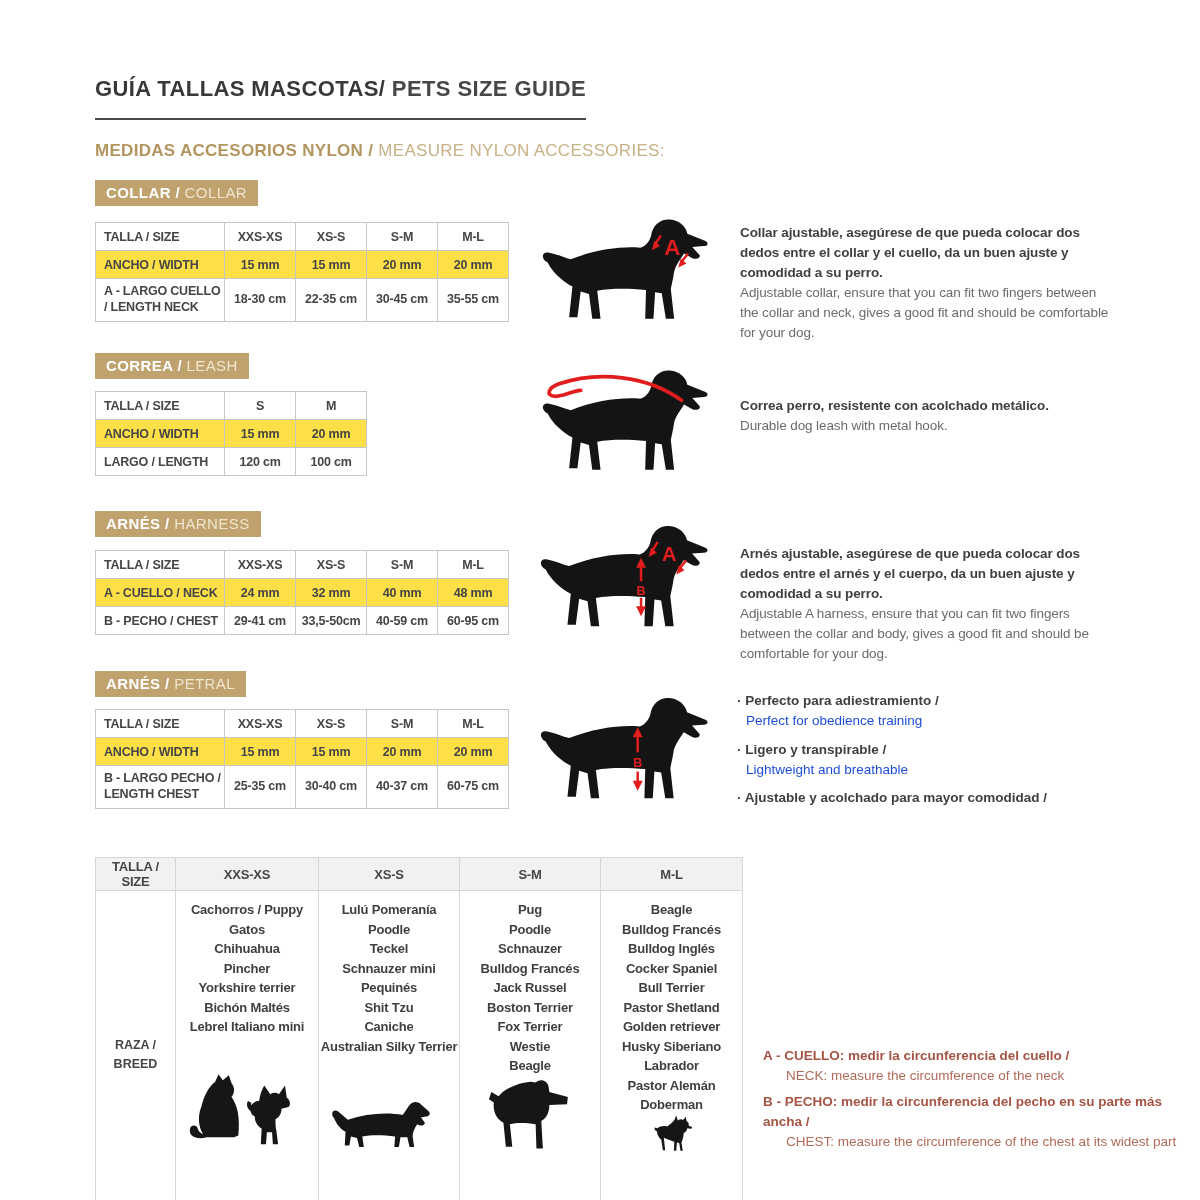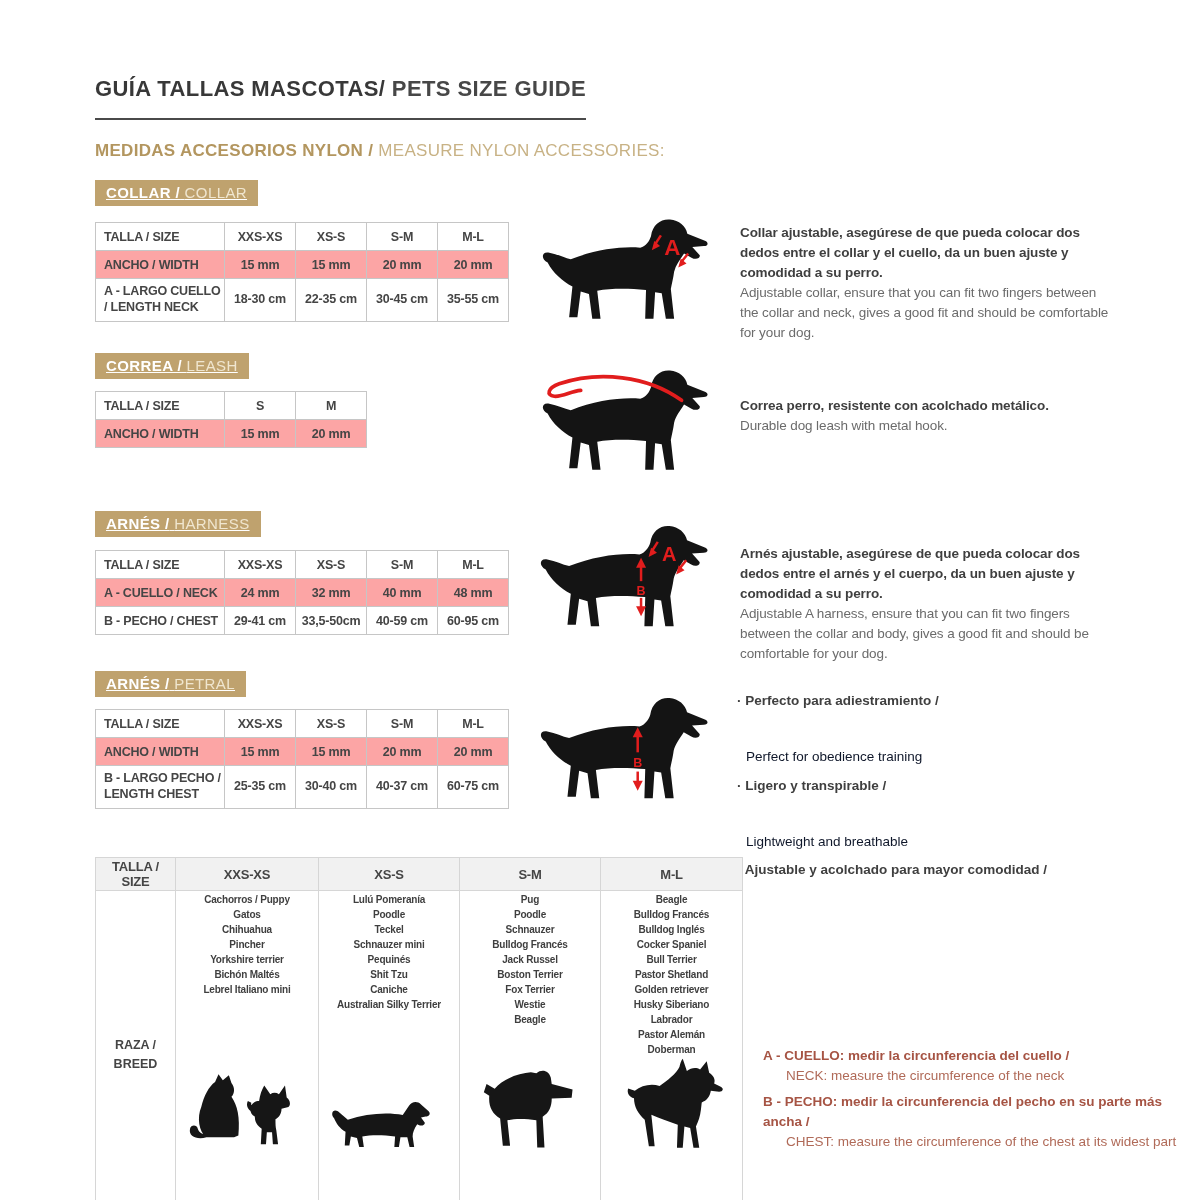--- a/index.html
+++ b/index.html
@@ -10,51 +10,51 @@
   
   .title{left:95px;top:76px;font-size:22px;font-weight:bold;letter-spacing:.4px;color:#383838;
          border-bottom:2px solid #4a4a4a;padding-bottom:16px;white-space:nowrap;}
   .title .en{font-weight:600;color:#474747;}
 
   .subtitle{left:95px;top:141px;font-size:17px;font-weight:bold;letter-spacing:.3px;color:#b3965f;white-space:nowrap;}
   .subtitle .en{font-weight:normal;color:#c8b285;}
 
   
   .badge{background:#bfa26e;color:#fff;font-size:15px;font-weight:bold;letter-spacing:.4px;
-         padding:4px 11px 5px 11px;display:inline-block;white-space:nowrap;text-decoration:underline;}
+         padding:4px 11px 5px 11px;display:inline-block;white-space:nowrap;}
   .badge .en{font-weight:normal;color:#f0e6cf;}
 
   
   table.tbl{border-collapse:collapse;table-layout:fixed;background:#fff;}
   table.tbl td{border:1px solid #c6c6c6;font-size:12.5px;font-weight:bold;color:#454545;
                text-align:center;height:27px;padding:0 2px;letter-spacing:-0.2px;}
   table.tbl td.lbl{text-align:left;padding-left:8px;width:118px;}
   table.tbl td.c{width:66px;}
-  table.tbl tr.gray td{background:#fca5a5;}
+  table.tbl tr.gray td{background:#fde047;}
   table.tbl tr.tall td{height:42px;line-height:1.25;}
 
   
   .desc{width:376px;font-size:13.5px;line-height:1.48;letter-spacing:-0.1px;}
   .desc .es{font-weight:bold;color:#3f3f3f;}
   .desc .en{font-weight:normal;color:#6b6b6b;}
 
   
   .bullets{width:360px;font-size:13.5px;line-height:1.5;}
   .bullet{margin-bottom:8px;}
   .bullet .es{font-weight:bold;color:#3f3f3f;}
   .bullet .es::before{content:"· ";}
-  .bullet .en{color:#0f172a;padding-left:9px;margin-top:36px;}
+  .bullet .en{color:#1d4ed8;padding-left:9px;}
 
   
   table.btable{border-collapse:collapse;table-layout:fixed;}
   table.btable td{border:1px solid #d6d6d6;vertical-align:top;}
   table.btable tr.bh td{height:30px;background:#f1f1f1;font-size:13px;font-weight:bold;
                         color:#454545;text-align:center;vertical-align:middle;letter-spacing:-0.2px;}
   .bcell{display:flex;flex-direction:column;justify-content:space-between;align-items:center;height:268px;}
-  .breedlist{padding-top:0;font-size:10px;font-weight:bold;color:#3f3f3f;line-height:1.5;
+  .breedlist{padding-top:8px;font-size:13px;font-weight:bold;color:#3f3f3f;line-height:1.5;
              text-align:center;letter-spacing:-0.2px;}
   .bcell svg{margin-bottom:8px;}
   .rowlabel{display:flex;align-items:center;justify-content:center;height:326px;
             font-size:12.5px;font-weight:bold;color:#454545;text-align:center;line-height:1.5;}
 
   
   .notes{left:763px;top:1046px;width:440px;font-size:13.5px;line-height:1.5;color:#a65444;}
   .note{margin-bottom:5px;}
   .note .es{font-weight:bold;}
   .note .en{font-weight:normal;padding-left:23px;color:#b06a58;}
@@ -143,20 +143,25 @@
     <tbody>
         <tr>
       <td class="lbl">TALLA / SIZE</td>
       <td class="c">S</td>
       <td class="c">M</td>
     </tr>
     <tr class="gray">
       <td class="lbl">ANCHO / WIDTH</td>
       <td>15 mm</td>
       <td>20 mm</td>
+    </tr>
+    <tr>
+      <td class="lbl">LARGO / LENGTH</td>
+      <td>120 cm</td>
+      <td>100 cm</td>
     </tr>
   </tbody>
     </table>
 
   <svg class="abs" style="left:536px;top:364px" width="182" height="124" viewBox="0 0 220 150">
     <use href="#dogShape" fill="#141414"></use>
     <path d="M176,44 C135,14 75,8 28,24 C14,29 12,38 22,39 C32,40 42,33 54,32" fill="none" stroke="#e11d1d" stroke-width="4.5" stroke-linecap="round"></path>
   </svg>
 
   <div class="abs desc" style="left:740px;top:396px">

